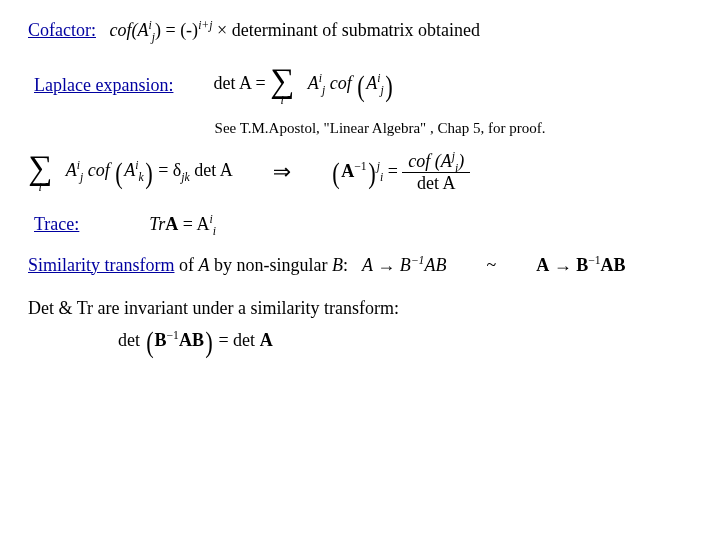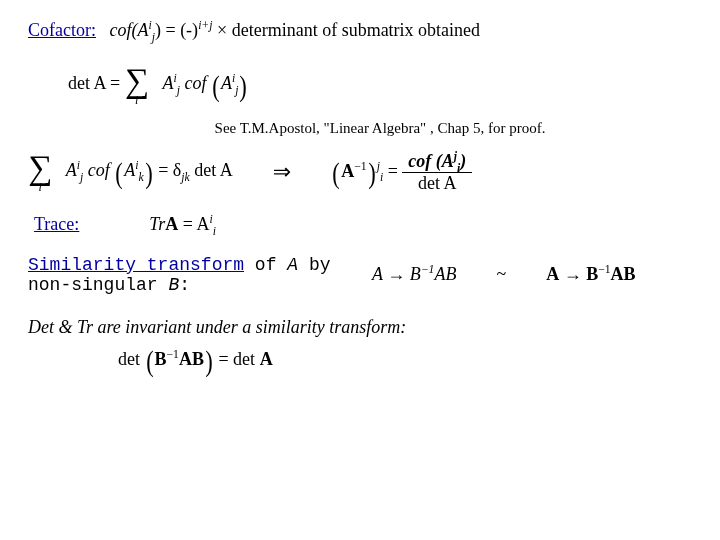--- a/index.html
+++ b/index.html
@@ -62,21 +62,21 @@
     line-height: 0.9;
     transform: scaleX(0.75);
   }
 
   
   .frac {
     display: inline-block;
     vertical-align: middle;
     text-align: center;
   }
-  .frac .num { display:block; padding: 0 6px; font-weight: bold; }
+  .frac .num { display:block; padding: 0 6px; }
   .frac .bar { display:block; border-top: 1.2px solid #000; }
   .frac .den { display:block; padding: 0 6px; }
 
   .eq { font-family: "Times New Roman", serif; }
 
   .arrowbig { font-size: 22px; }
 
   .nowrap { white-space: nowrap; }
 
   .mt8 { margin-top: 8px; }
@@ -87,20 +87,21 @@
 <body>
 
 <div class="page">
 
   <p class="line">
     <span class="blue-u">Cofactor:</span>
     <span class="nowrap">&nbsp;&nbsp;<span class="ital">cof</span><span class="ital">(A</span><span class="ital sup">i</span><span class="ital sub">j</span><span>) = (-)</span><span class="ital sup">i+j</span><span> × determinant of submatrix obtained</span></span>
   </p>
 
   <div class="row">
+    <div class="blue-u" style="padding-left:6px;">Laplace expansion:</div>
     <div class="gap-m"></div>
     <div class="eq nowrap">
       <span>det A = </span>
       <span class="bigsum">
         <span class="sigma">∑</span>
         <span class="idx">i</span>
       </span>
       <span>&nbsp;</span>
       <span class="ital">A</span><span class="ital sup">i</span><span class="ital sub">j</span>
       <span class="ital"> cof </span>
@@ -145,36 +146,36 @@
 
   <div class="row mt20">
     <div class="blue-u" style="padding-left:6px;">Trace:</div>
     <div class="gap-l"></div>
     <div class="eq nowrap">
       <span class="ital">Tr</span><b>A</b><span> = A</span><span class="ital sup">i</span><span class="ital sub">i</span>
     </div>
   </div>
 
   <div class="row mt20">
-    <div style="max-width:330px;font-family:Liberation Mono, monospace;">
+    <div style="max-width:330px;">
       <span class="blue-u">Similarity transform</span> of <span class="ital">A</span> by non-singular <span class="ital">B</span>:
     </div>
     <div class="gap-s"></div>
     <div class="eq ital nowrap">
       A → B<span class="sup">−1</span>AB
     </div>
     <div class="gap-m"></div>
     <div>~</div>
     <div class="gap-m"></div>
     <div class="eq nowrap">
       <b>A</b><span> → </span><b>B</b><span class="sup">−1</span><b>AB</b>
     </div>
   </div>
 
-  <p class="line mt20" style="padding-left:0px; max-width:380px;font-style:italic;">Det &amp; Tr are invariant under a similarity transform:</p>
+  <p class="line mt20" style="padding-left:0px; max-width:380px;">Det &amp; Tr are invariant under a similarity transform:</p>
 
   <div class="row mt8" style="padding-left:90px;">
     <div class="eq nowrap">
       det <span class="bigparen">(</span><b>B</b><span class="sup">−1</span><b>AB</b><span class="bigparen">)</span> = det <b>A</b>
     </div>
     <div style="width:110px;"></div>
   </div>
 
 </div>
 

